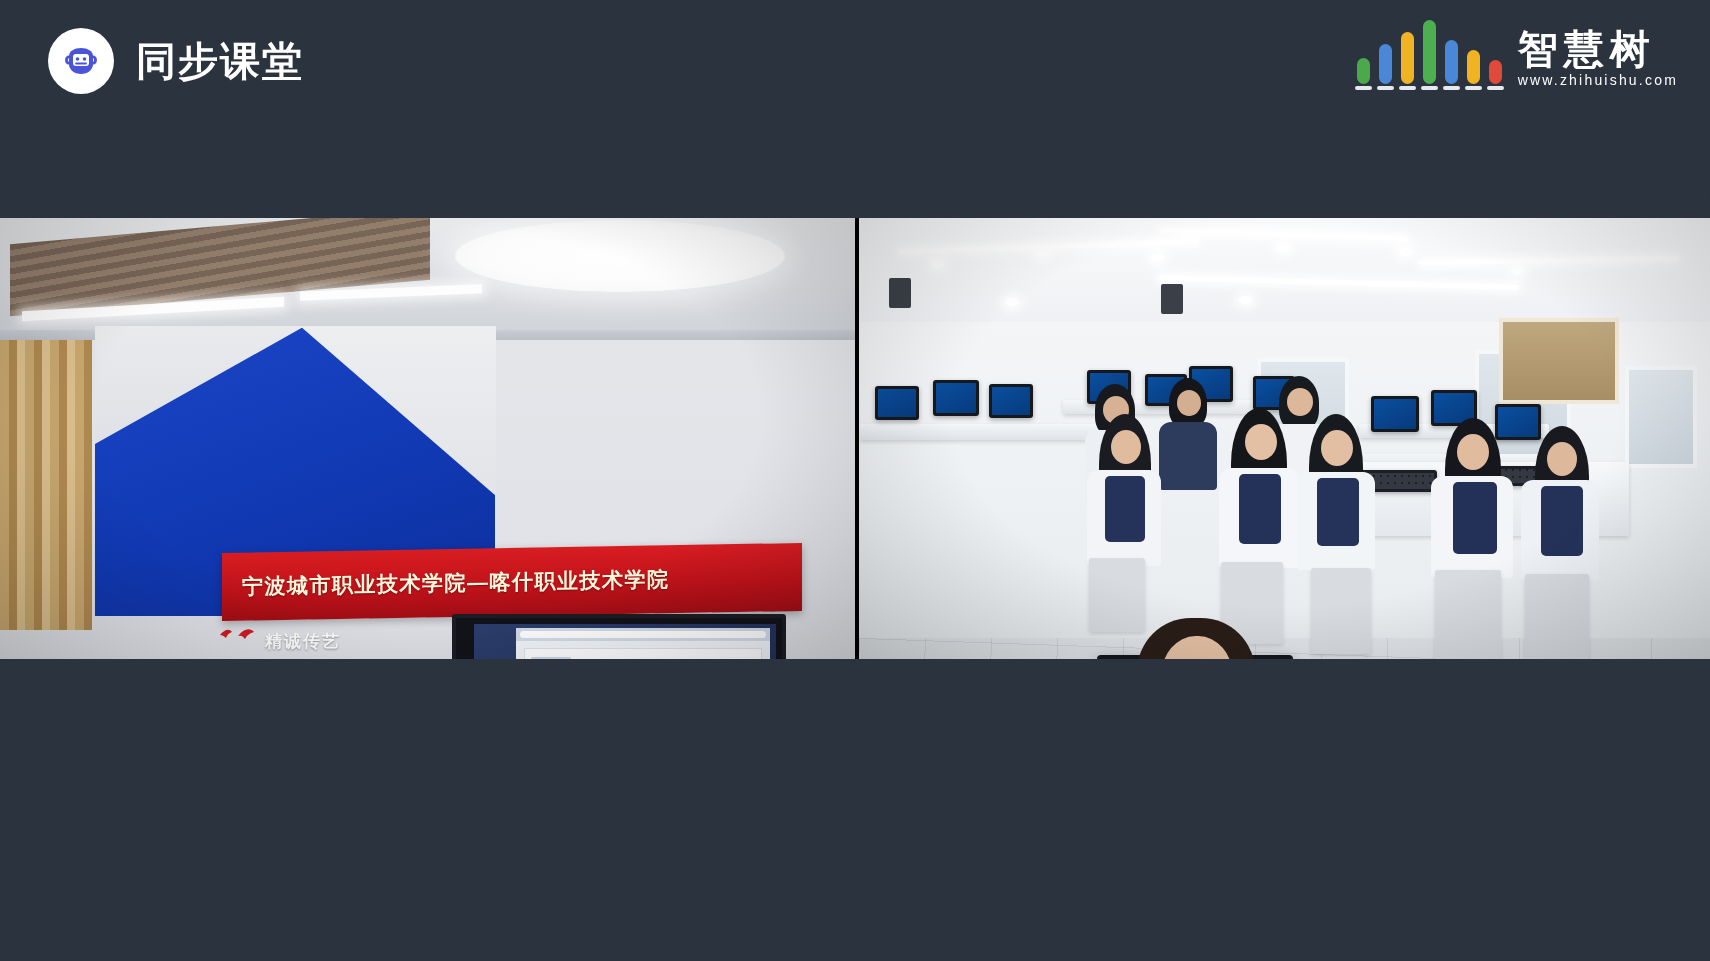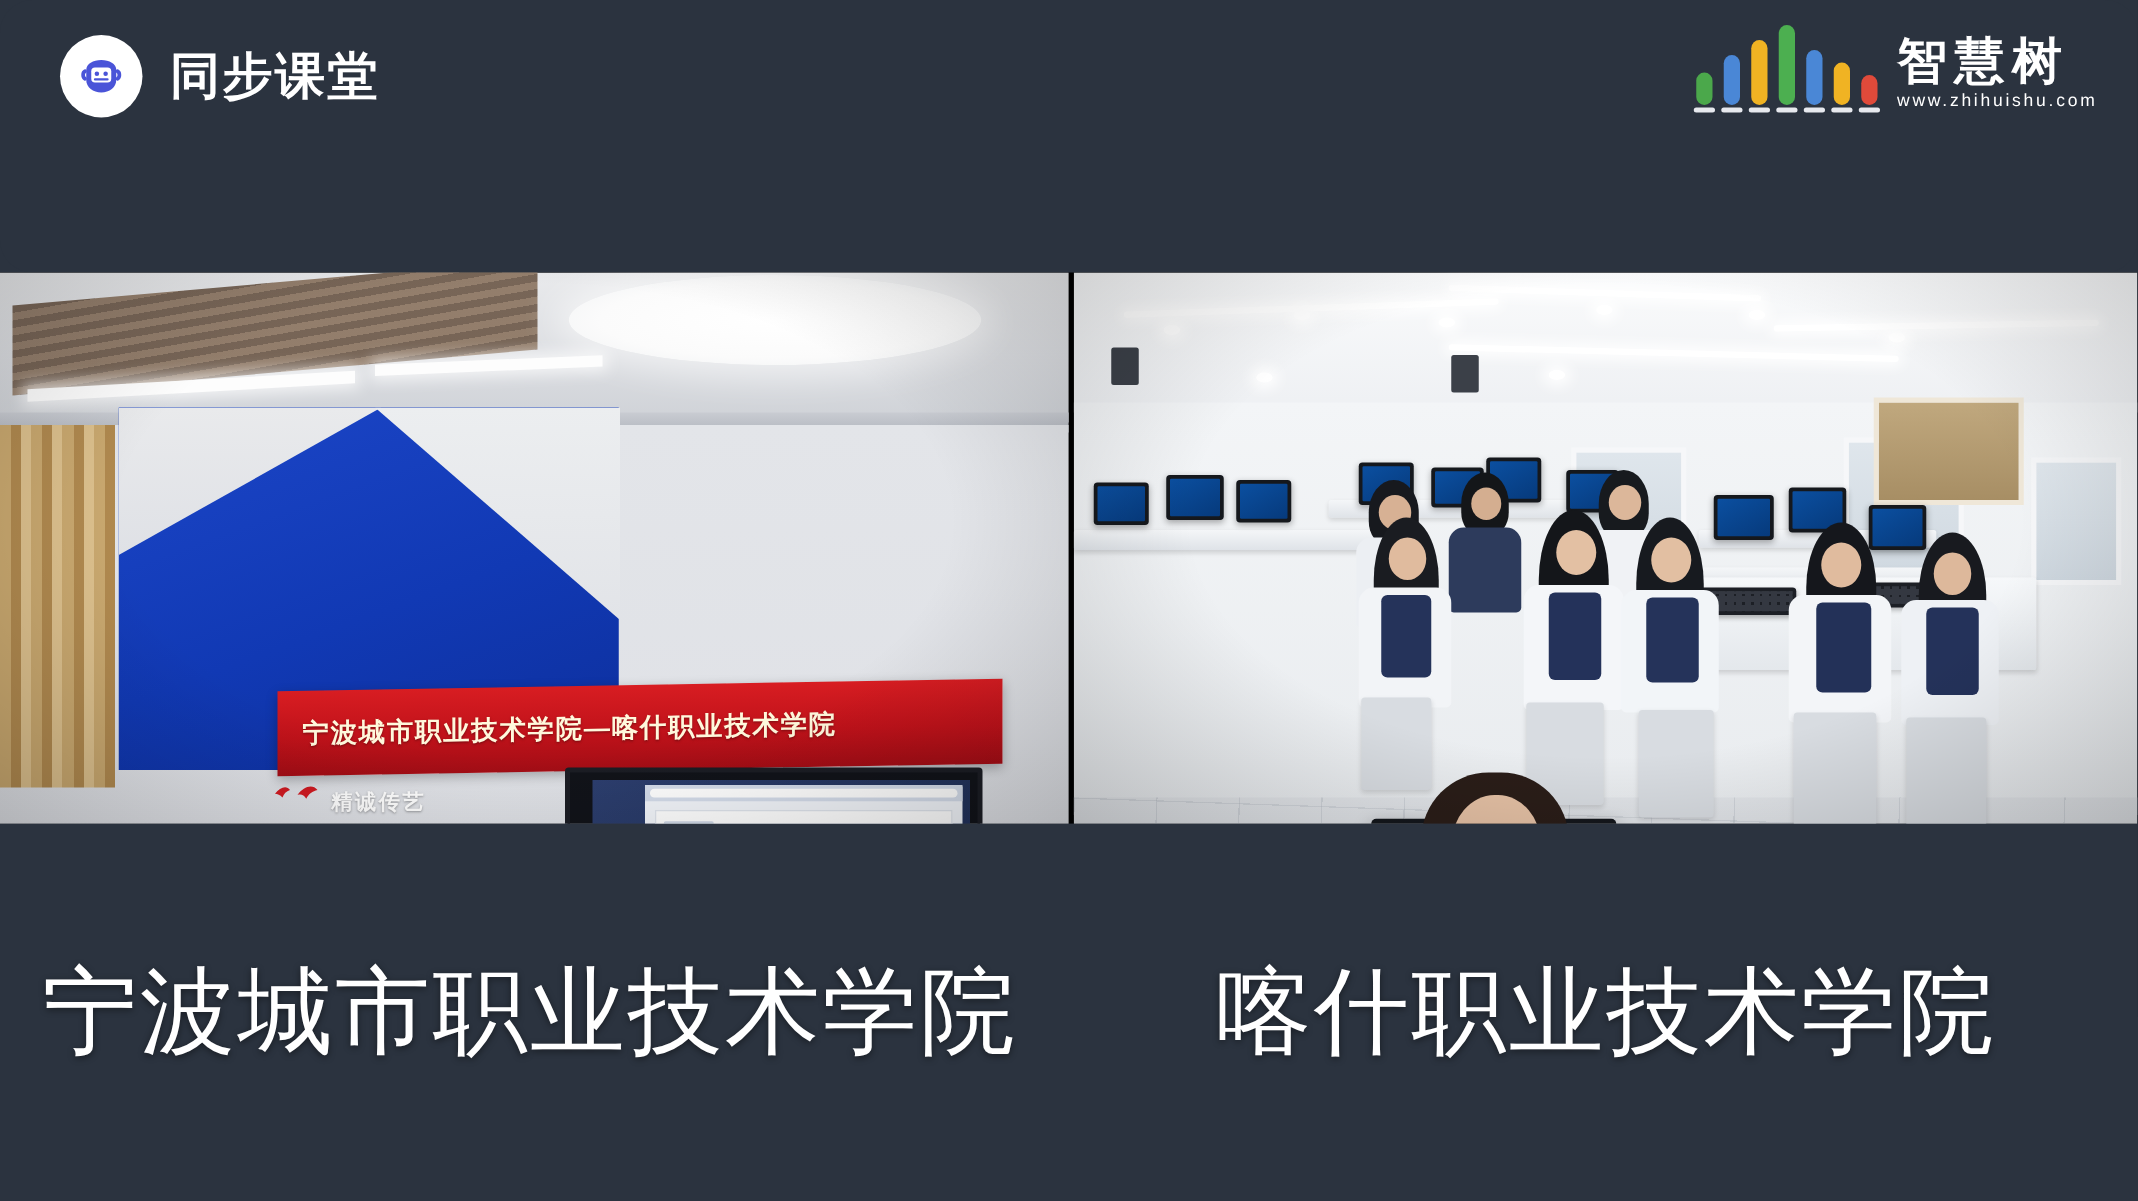--- a/index.html
+++ b/index.html
@@ -669,22 +669,14 @@
       <div class="r-person">
         <div class="r-hair" style="left:278px; top:400px; width:118px; height:160px; background:#2a1d18; border-radius:54px 54px 18px 18px;"></div>
         <div class="r-head" style="left:302px; top:418px; width:72px; height:86px; background:#e4c0a4; border-radius:48% 48% 44% 44%;"></div>
 
       </div>
 
       <div class="pane-tint"></div>
     </div>
   </div>
 
-  <div class="captions">
-    <div class="caption-cell left">
-      <span class="caption-text">宁波城市职业技术学院</span>
-    </div>
-    <div class="caption-cell right">
-      <span class="caption-text">喀什职业技术学院</span>
-    </div>
-  </div>
 
 </div>
 
 </body></html>

